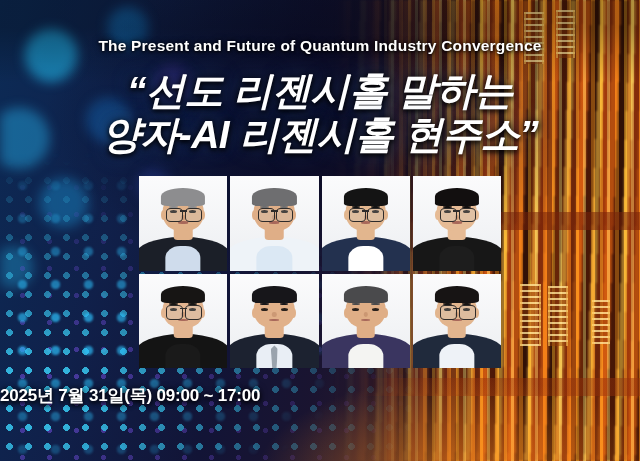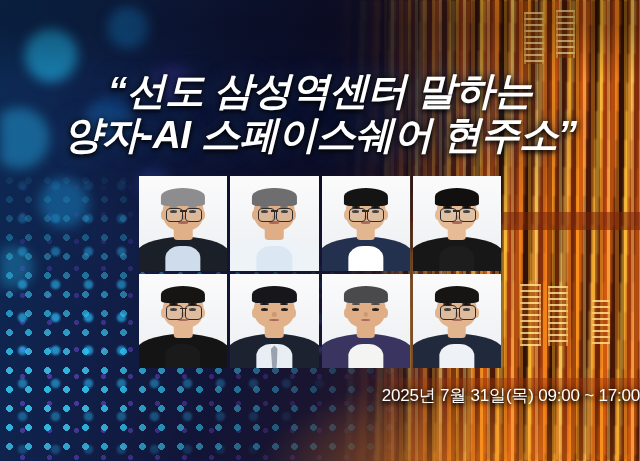--- a/index.html
+++ b/index.html
@@ -131,21 +131,21 @@
   .p-eye{position:absolute;width:8%;height:3.4%;background:#2a211c;border-radius:50%;}
   .p-brow{position:absolute;width:10%;height:2.2%;background:#3a2d24;border-radius:40%;}
   .p-nose{position:absolute;left:50%;transform:translateX(-50%);width:5%;height:5%;background:rgba(180,125,92,.45);border-radius:50%;}
   .p-mouth{position:absolute;left:50%;transform:translateX(-50%);width:11%;height:2.4%;background:#a8685a;border-radius:40%;}
   .p-glass{position:absolute;border:1.6px solid #2e2b2a;border-radius:28%;background:rgba(200,220,235,.18);}
   .p-bridge{position:absolute;height:1.6px;background:#2e2b2a;}
   .p-tie{position:absolute;left:50%;transform:translateX(-50%);bottom:-2px;width:8%;height:26%;background:#9aa3ad;clip-path:polygon(50% 0,100% 14%,78% 100%,22% 100%,0 14%);}
 
   
   .info{
-    position:absolute;left:0;right:0;text-align:right;color:#fff;font-weight:normal;
+    position:absolute;left:0;right:0;text-align:left;color:#fff;font-weight:bold;
     text-shadow:0 0 7px rgba(0,0,0,.9),0 2px 4px rgba(0,0,0,.95);
     white-space:nowrap;
   }
   .info-date{top:384px;font-size:17px;letter-spacing:-.2px;}
   .info-venue{top:406px;font-size:17px;letter-spacing:-.2px;}
 </style>
 </head>
 <body>
 
 <div id="poster">
@@ -158,24 +158,25 @@
   <div class="bg bg-gold2"></div>
   <div class="bg bg-bands"></div>
   <div class="coil" style="left:524px;top:12px;width:16px;height:52px;"></div>
   <div class="coil" style="left:556px;top:10px;width:15px;height:48px;"></div>
   <div class="coil" style="left:520px;top:284px;width:17px;height:62px;"></div>
   <div class="coil" style="left:548px;top:286px;width:16px;height:60px;"></div>
   <div class="coil" style="left:592px;top:300px;width:14px;height:44px;"></div>
   <div class="bg bg-glow-bottom"></div>
   <div class="bg bg-vignette"></div>
 
+  <div class="subtitle">The Present and Future of Quantum Industry Convergence</div>
 
   <div class="title">
-    <div>“선도 삼성역센터 말하는</div>
-    <div>양자-AI 스페이스쉐어 현주소”</div>
+    <div>“선도 리젠시홀 말하는</div>
+    <div>양자-AI 리젠시홀 현주소”</div>
   </div>
 
   <div id="grid">
       <div class="cell">
         <div class="p-bg"></div>
         <div class="p-body" style="background:#1b1f28;"></div>
         <div class="p-shirt" style="background:#cfdcec;"></div>
         <div class="p-neck" style="background:#e0b189;top:52%;"></div>
         <div class="p-ear" style="background:#e0b189;left:25%;top:36%;"></div>
         <div class="p-ear" style="background:#e0b189;left:68%;top:36%;"></div>

